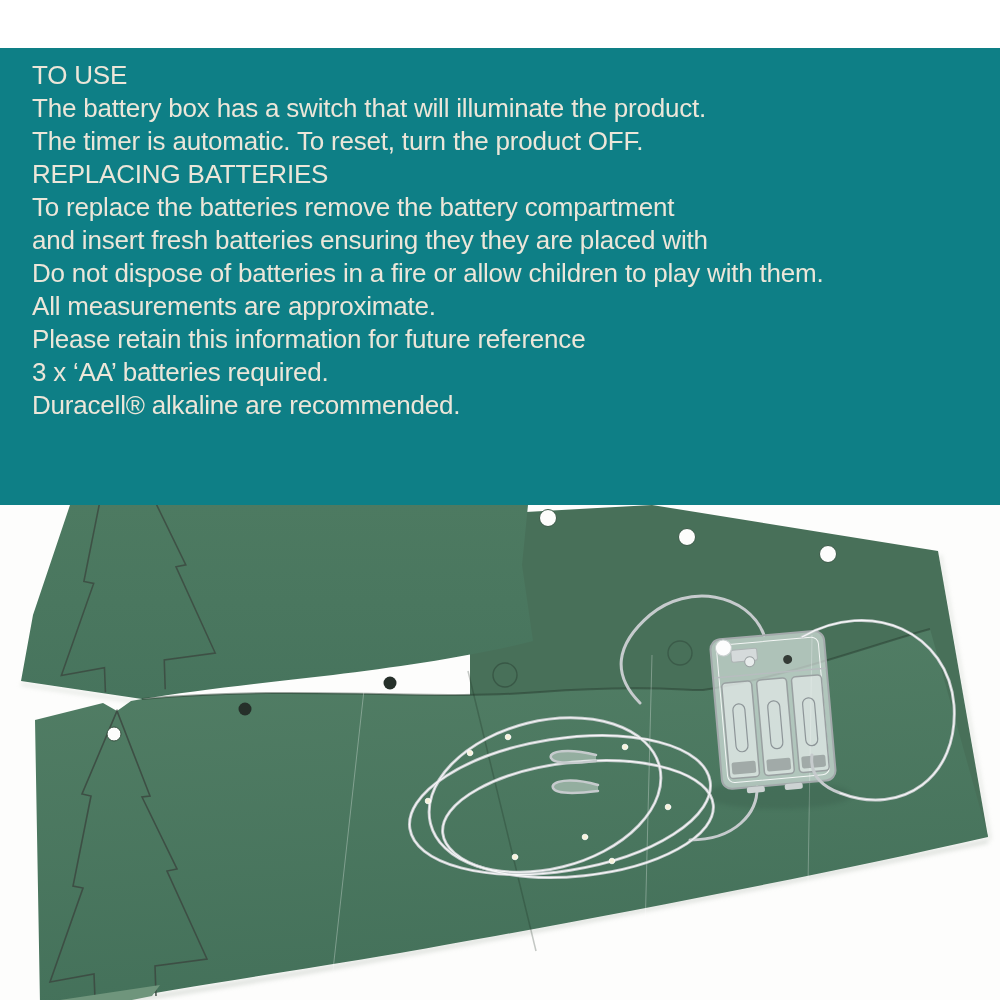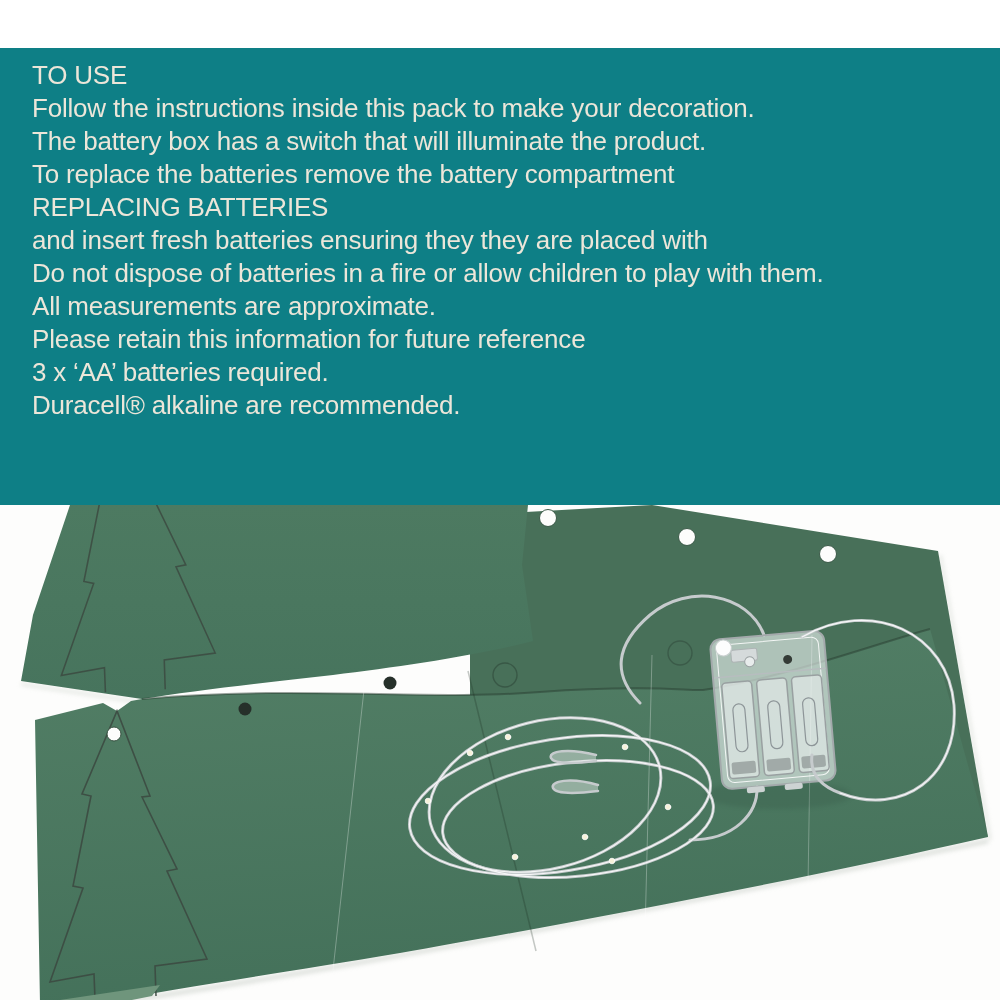--- a/index.html
+++ b/index.html
@@ -12,24 +12,24 @@
   .photo{position:absolute;left:0;top:457px;width:1000px;height:543px;background:#fdfdfc;}
   .photo svg{position:absolute;left:0;top:0;}
 </style>
 </head>
 <body>
 
 <div class="stage">
 
   <div class="info">
     <div class="line">TO USE</div>
-    <div class="line">Follow the instructions inside this pack to make your decoration.</div>
     <div class="line">The battery box has a switch that will illuminate the product.</div>
+    <div class="line">The timer is automatic. To reset, turn the product OFF.</div>
+    <div class="line">REPLACING BATTERIES</div>
     <div class="line">To replace the batteries remove the battery compartment</div>
-    <div class="line">REPLACING BATTERIES</div>
     <div class="line">and insert fresh batteries ensuring they they are placed with</div>
     <div class="line">Do not dispose of batteries in a fire or allow children to play with them.</div>
     <div class="line">All measurements are approximate.</div>
     <div class="line">Please retain this information for future reference</div>
     <div class="line">3 x ‘AA’ batteries required.</div>
     <div class="line">Duracell® alkaline are recommended.</div>
   </div>
 
   <div class="photo">
     <svg width="1000" height="543" viewBox="0 0 1000 543">

